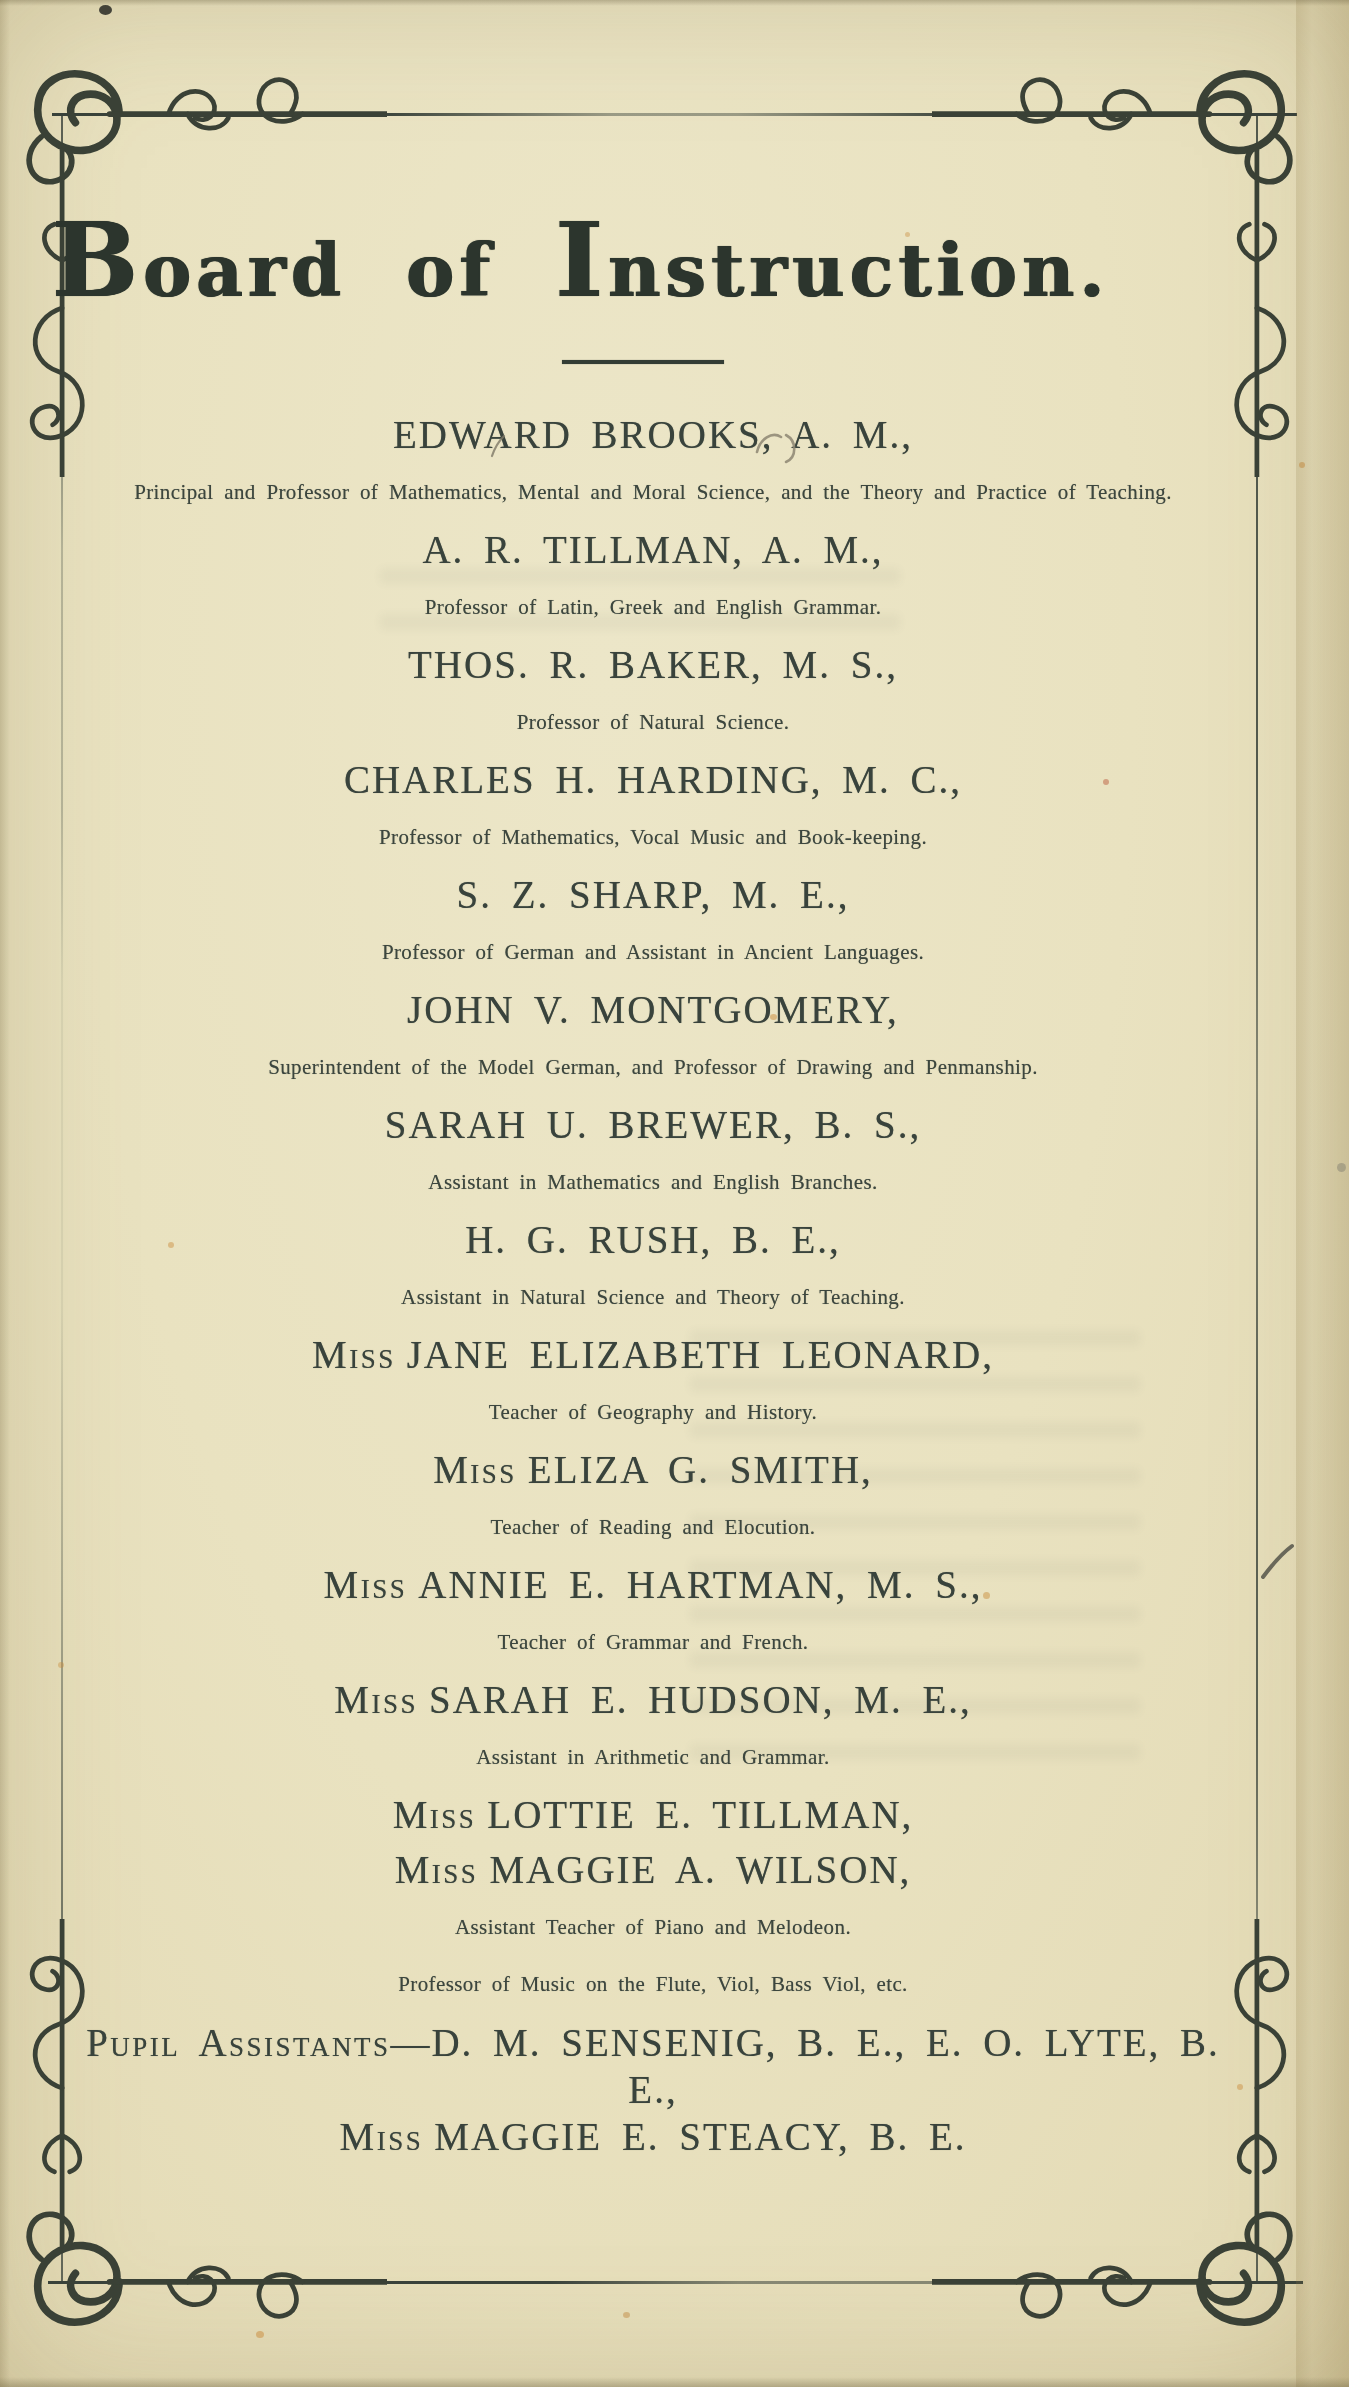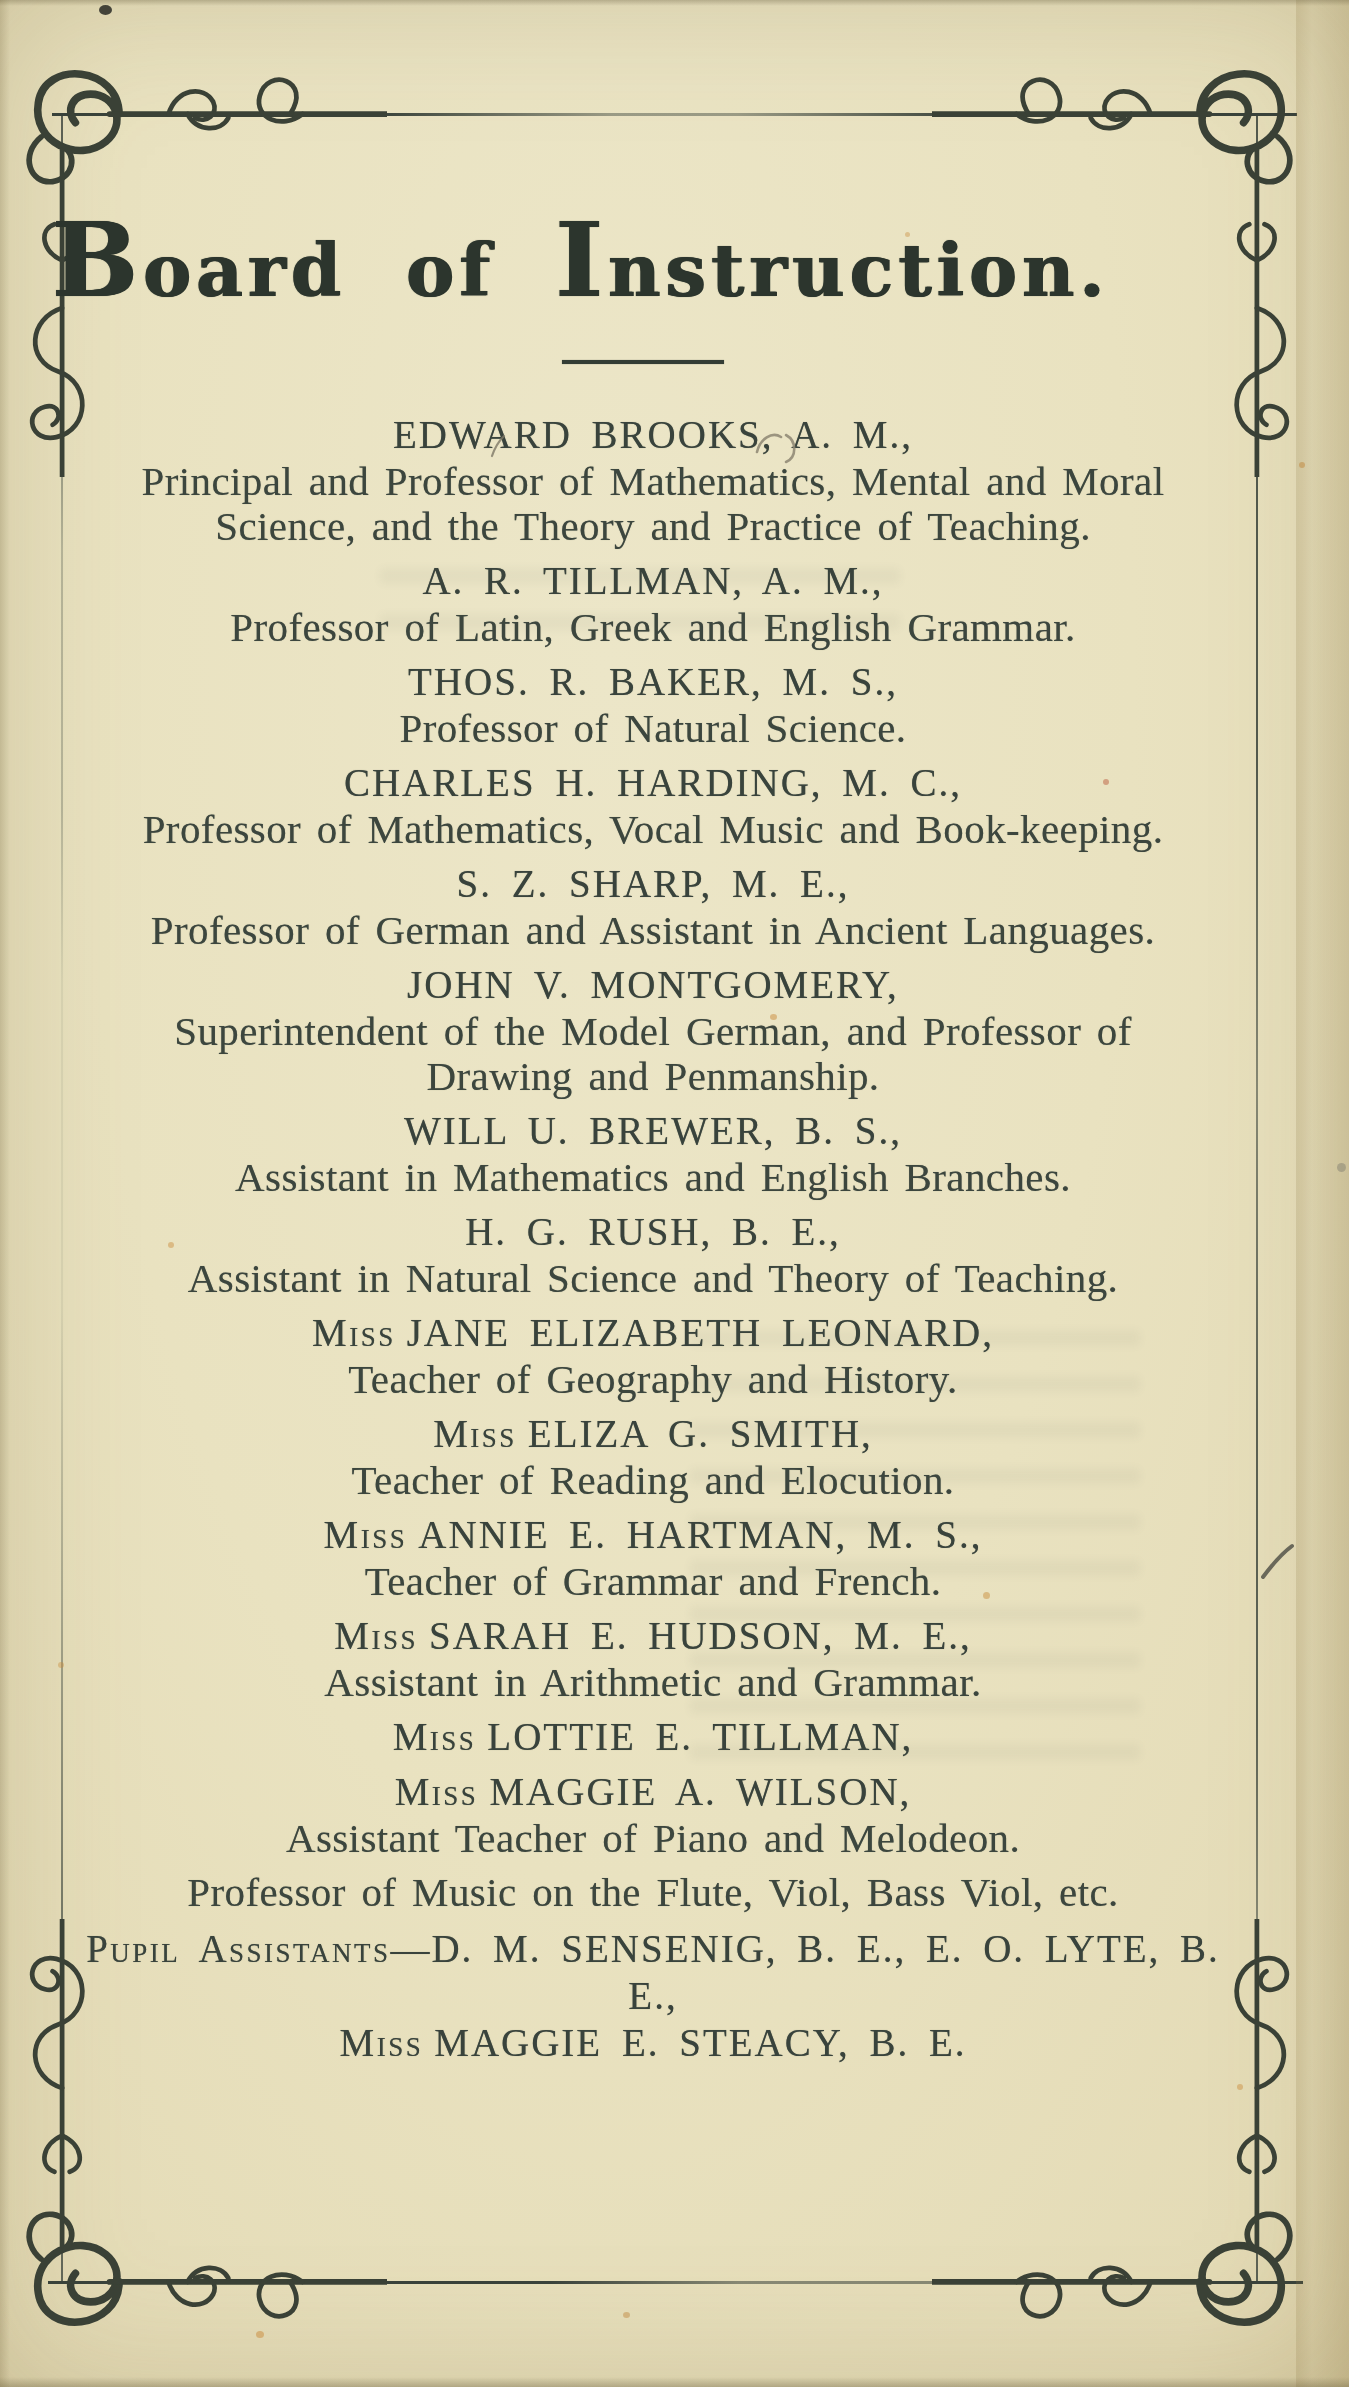--- a/index.html
+++ b/index.html
@@ -54,23 +54,23 @@
   .entry{margin-bottom:9px;}
   .fname{
     font-size:39px;line-height:46px;
     letter-spacing:2px;word-spacing:8px;
     color:#39433c;
     text-shadow:0 0 .7px rgba(57,67,60,.65);
   }
   .prefix{font-variant:small-caps;letter-spacing:2.5px;margin-right:11px;}
   .pupil .prefix{margin-right:0;}
   .frole{
-    font-size:41px;line-height:45px;
+    font-size:21px;line-height:45px;
     letter-spacing:.4px;word-spacing:5px;
-    max-width:1105px;margin:1px auto;
+    max-width:1105px;margin:12px auto;
     color:#3c463e;
     text-shadow:0 0 .7px rgba(60,70,62,.55);
   }
   .pupil{margin-top:10px;}
   .pupil .fname{line-height:47px;}
   
   .pencil{position:absolute;left:0;top:0;pointer-events:none;}
   .speck{position:absolute;border-radius:50%;display:block;}
   .ghost{position:absolute;opacity:.045;filter:blur(4px);
     background:repeating-linear-gradient(0deg,#3a443c 0 16px,transparent 16px 46px);}
@@ -183,21 +183,21 @@
       <div class="fname"><span class="nm">S. Z. SHARP, M. E.,</span></div>
       <div class="frole">Professor of German and Assistant in Ancient Languages.</div>
     </div>
 
     <div class="entry">
       <div class="fname"><span class="nm">JOHN V. MONTGOMERY,</span></div>
       <div class="frole">Superintendent of the Model German, and Professor of Drawing and Penmanship.</div>
     </div>
 
     <div class="entry">
-      <div class="fname"><span class="nm">WILL U. BREWER, B. S.,</span></div>
+      <div class="fname"><span class="nm">SARAH U. BREWER, B. S.,</span></div>
       <div class="frole">Assistant in Mathematics and English Branches.</div>
     </div>
 
     <div class="entry">
       <div class="fname"><span class="nm">H. G. RUSH, B. E.,</span></div>
       <div class="frole">Assistant in Natural Science and Theory of Teaching.</div>
     </div>
 
     <div class="entry">
       <div class="fname"><span class="prefix">Miss</span><span class="nm">JANE ELIZABETH LEONARD,</span></div>

